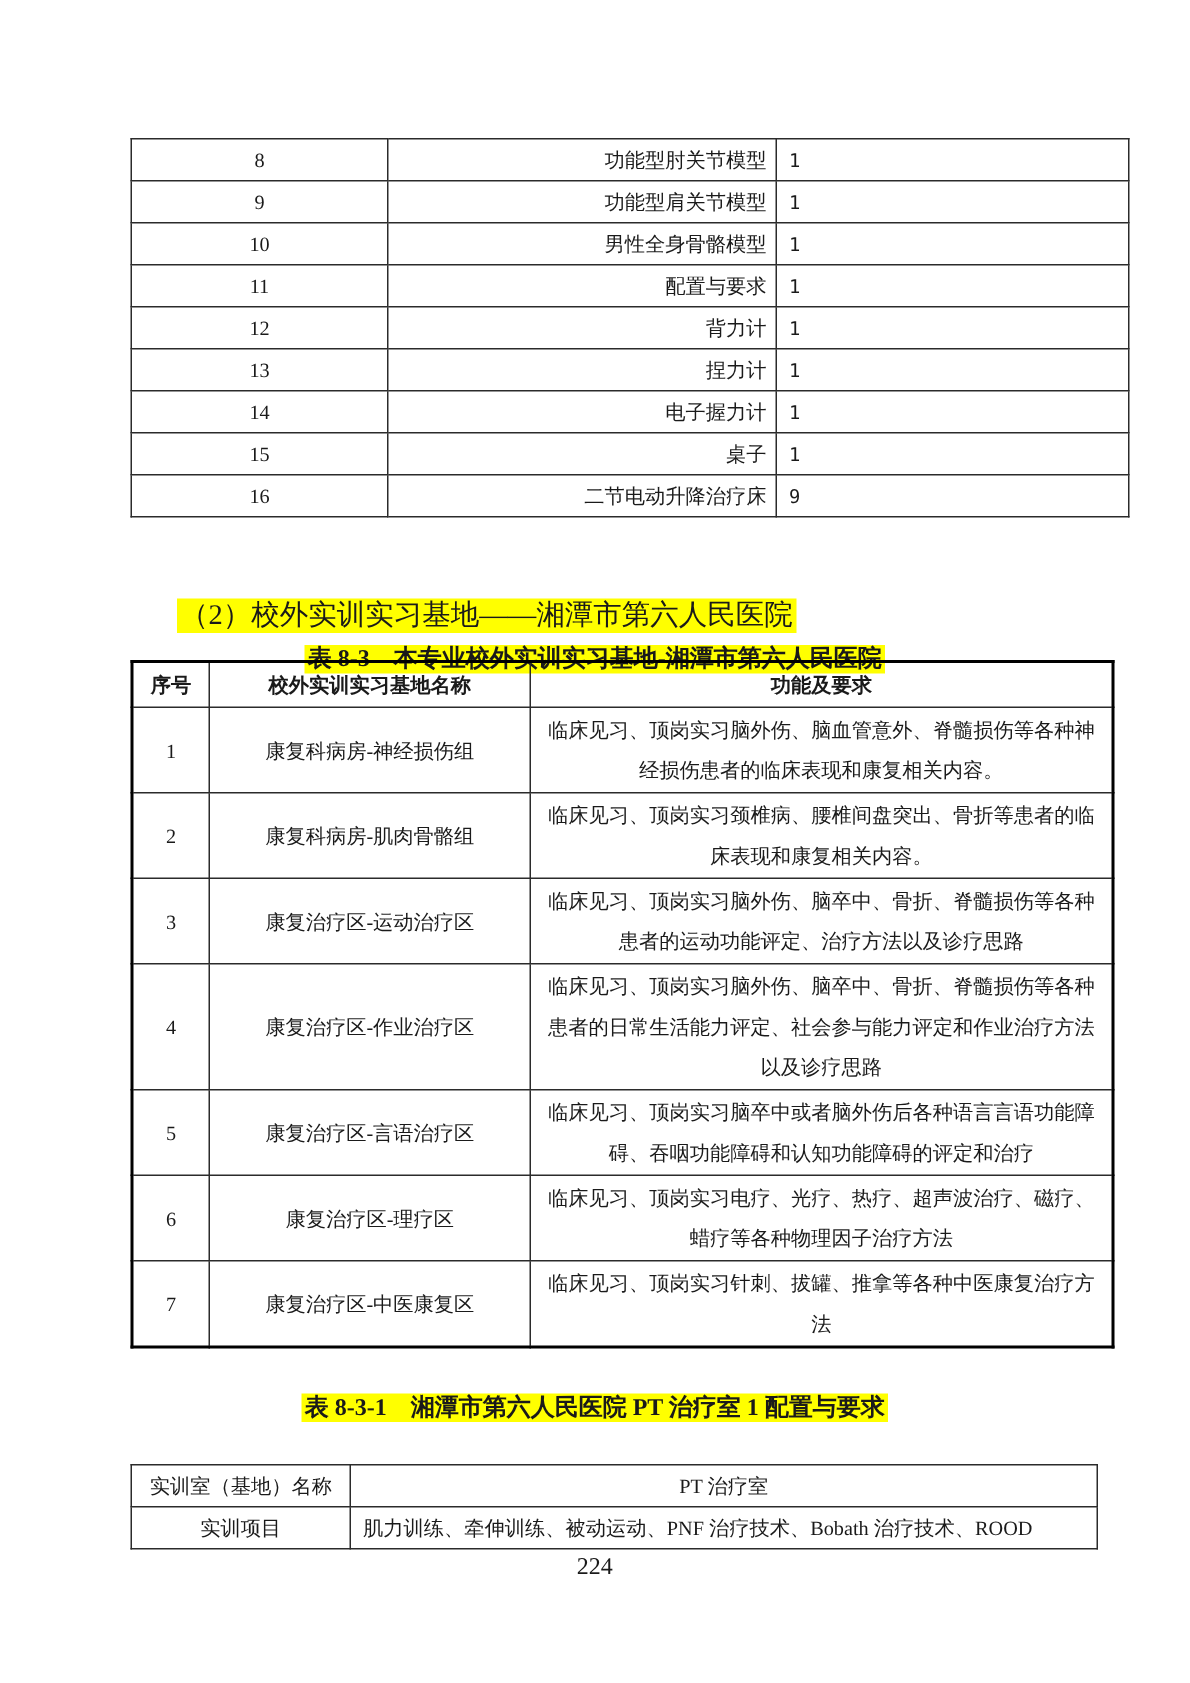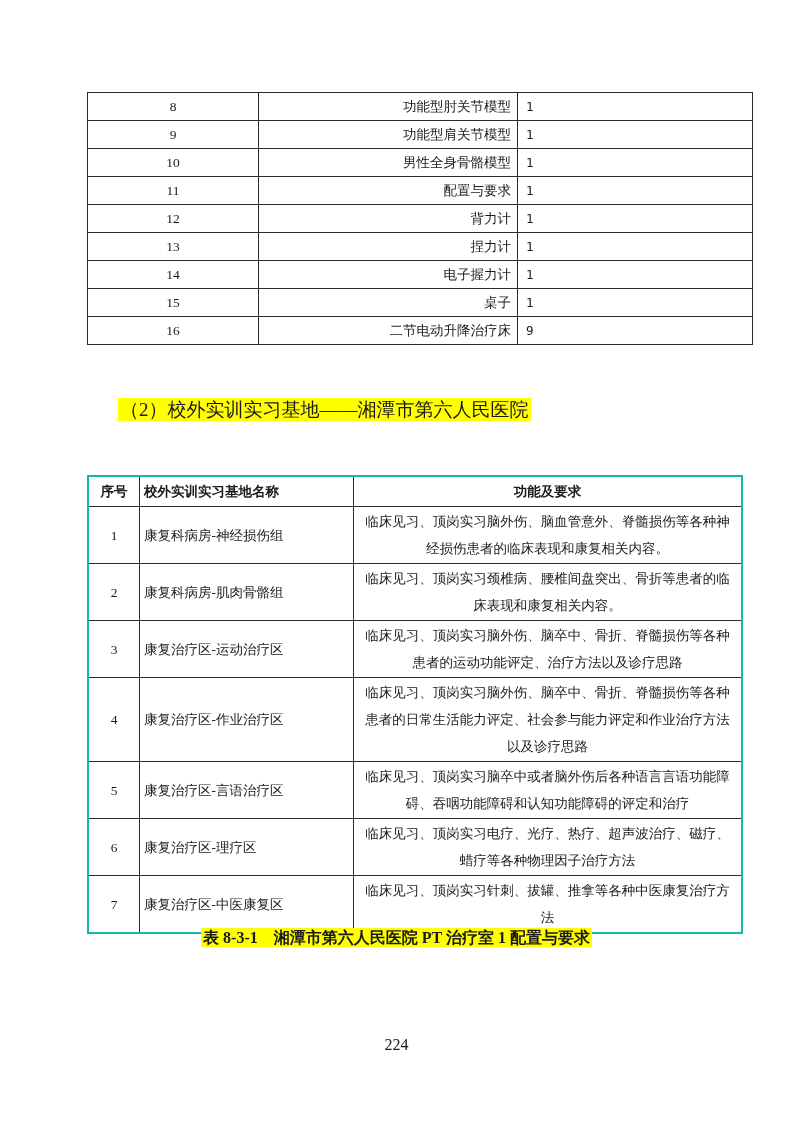--- a/index.html
+++ b/index.html
@@ -17,24 +17,24 @@
   .tbl-top .c-name{width:240px;text-align:right;padding-left:12px;}
   .tbl-top .c-qty{width:220px;text-align:left;padding-left:8px;
                   font-family:"DejaVu Sans Mono",monospace;font-size:12.5px;}
   
   .hl{background:#ffff00;padding:1px 2px;}
   .sec-heading{position:absolute;left:118px;top:397px;font-size:19px;}
   .tbl-title{position:absolute;left:0;top:429px;width:100%;text-align:center;
              font-size:16px;font-weight:bold;}
   .tbl-title2{top:928px;}
   
-  .tbl-mid{position:absolute;left:87px;top:475px;width:618px;border:2px solid #14b8a6;}
+  .tbl-mid{position:absolute;left:87px;top:440px;width:618px;border:2px solid #000000;}
   .tbl-mid th{font-weight:bold;text-align:center;height:26px;}
   .tbl-mid .c-no{width:38px;text-align:center;}
-  .tbl-mid .c-name{width:205px;text-align:left;padding:0 4px;font-family:Liberation Serif, serif;}
+  .tbl-mid .c-name{width:205px;text-align:center;padding:0 4px;font-family:Liberation Serif, serif;}
   .tbl-mid .c-func{width:375px;text-align:center;padding:1px 6px;}
   
   .tbl-bot{position:absolute;left:87px;top:976px;width:618px;border-bottom-width:2px;}
   .tbl-bot td{height:26px;}
   .tbl-bot .c-label{width:133px;text-align:center;}
   .tbl-bot .c-value{width:485px;text-align:center;}
   .tbl-bot .c-value-left{text-align:left;padding-left:8px;}
   
   .page-num{position:absolute;left:0;top:1036px;width:100%;text-align:center;
             font-size:16px;}
@@ -91,20 +91,23 @@
         <td class="c-name">二节电动升降治疗床</td>
         <td class="c-qty">9</td>
       </tr>
     </tbody>
   </table>
 
   <div class="sec-heading">
     <span class="hl">（2）校外实训实习基地——湘潭市第六人民医院</span>
   </div>
 
+  <div class="tbl-title">
+    <span class="hl">表 8-3　本专业校外实训实习基地-湘潭市第六人民医院</span>
+  </div>
 
   <table class="tbl-mid">
     <tbody>
       <tr>
         <th class="c-no">序号</th>
         <th class="c-name">校外实训实习基地名称</th>
         <th class="c-func">功能及要求</th>
       </tr>
       <tr>
         <td class="c-no">1</td>
@@ -141,16 +144,28 @@
         <td class="c-name">康复治疗区-中医康复区</td>
         <td class="c-func">临床见习、顶岗实习针刺、拔罐、推拿等各种中医康复治疗方法</td>
       </tr>
     </tbody>
   </table>
 
   <div class="tbl-title tbl-title2">
     <span class="hl">表 8-3-1　湘潭市第六人民医院 PT 治疗室 1 配置与要求</span>
   </div>
 
+  <table class="tbl-bot">
+    <tbody>
+      <tr>
+        <td class="c-label">实训室（基地）名称</td>
+        <td class="c-value">PT 治疗室</td>
+      </tr>
+      <tr>
+        <td class="c-label">实训项目</td>
+        <td class="c-value c-value-left">肌力训练、牵伸训练、被动运动、PNF 治疗技术、Bobath 治疗技术、ROOD</td>
+      </tr>
+    </tbody>
+  </table>
 
   <div class="page-num">224</div>
 
 </div>
 
 </body></html>

